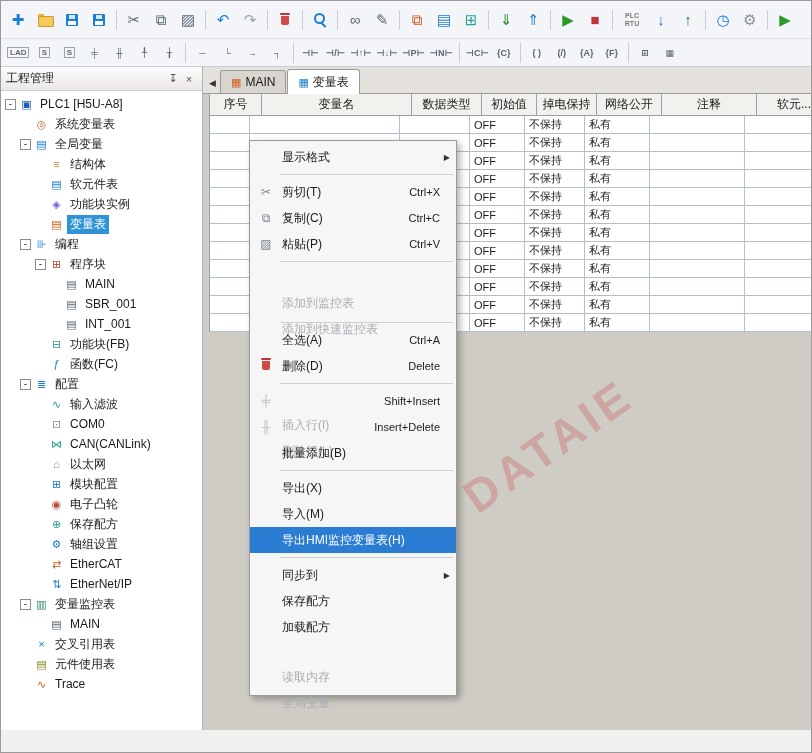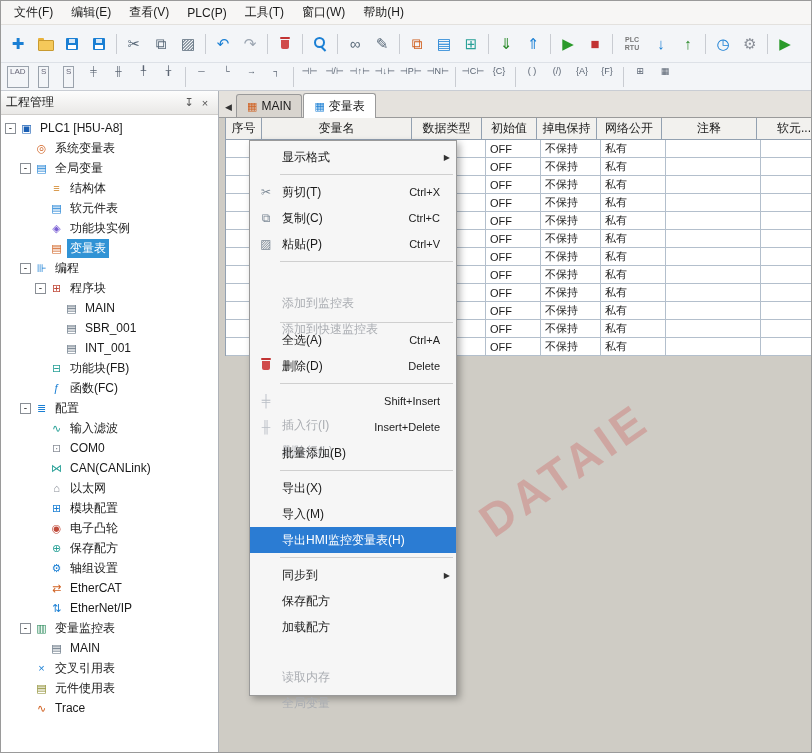--- a/index.html
+++ b/index.html
@@ -15,22 +15,22 @@
     display:flex; align-items:center; padding-left:4px; }
   .menu-item { padding:3px 9px; cursor:default; }
   
   .toolbar { display:flex; align-items:center; padding:0 4px; background:#f3f5f8; }
   .tb1 { height:38px; border-bottom:1px solid #dde1e7; gap:1px; }
   .tb2 { height:28px; border-bottom:1px solid #c9cdd4; gap:1px; }
   .tb-btn { width:26px; height:26px; display:flex; align-items:center; justify-content:center;
     border-radius:3px; font-size:15px; flex:none; }
   .tb-btn.text { width:30px; font-size:7px; line-height:8px; white-space:normal;
     text-align:center; color:#777; font-weight:bold; }
-  .tb2-btn { min-width:24px; height:22px; padding:0 2px; display:flex; 
-    justify-content:center; font-size:9px; color:#5a6472; flex:none; border-radius:2px; }
+  .tb2-btn { min-width:24px; height:22px; padding:0 2px; display:flex; align-items:center;
+    justify-content:center; font-size:9px; color:#5a6472; flex:none; border-radius:2px;font-weight:bold; }
   .tb2-btn.boxed .glyph { border:1px solid #9aa2ac; padding:0 2px; font-size:8px; color:#667; }
   .tb-sep { width:1px; height:20px; background:#c9ccd2; margin:0 3px; flex:none; }
   
   .shape { display:inline-block; position:relative; }
   .shape-folder { width:14px; height:11px; }
   .shape-folder::before { content:""; position:absolute; left:0; top:0; width:6px; height:3px;
     background:#e8b23d; border-radius:1px 1px 0 0; }
   .shape-folder::after { content:""; position:absolute; left:0; top:2px; width:14px; height:9px;
     background:#f5c95a; border:1px solid #c89a30; border-radius:1px; }
   .shape-floppy { width:12px; height:12px; background:#1a7fd4; border-radius:1px; }
@@ -41,21 +41,21 @@
     background:#c23333; border-radius:1px; }
   .shape-trash::after { content:""; position:absolute; left:1px; top:3px; width:8px; height:9px;
     background:#d04a4a; border-radius:0 0 2px 2px; }
   .shape-magnifier { width:13px; height:13px; }
   .shape-magnifier::before { content:""; position:absolute; left:0; top:0; width:7px; height:7px;
     border:2px solid #1a7fd4; border-radius:50%; }
   .shape-magnifier::after { content:""; position:absolute; left:8px; top:9px; width:6px; height:2px;
     background:#1a7fd4; transform:rotate(45deg); transform-origin:0 0; }
   
   .bodyrow { display:flex; height:663px; }
-  .left-panel { width:218px; background:#fff; border-right:1px solid #aeb2b8;
+  .left-panel { width:202px; background:#fff; border-right:1px solid #aeb2b8;
     display:flex; flex-direction:column; flex:none; }
   .panel-header { height:24px; background:linear-gradient(#fdfdfd,#e9e8e6);
     border-bottom:1px solid #d0cecb; display:flex; align-items:center; padding:0 5px; }
   .panel-title { flex:1; }
   .panel-btn { width:16px; text-align:center; color:#555; font-size:11px; cursor:default; }
   .tree { flex:1; overflow:hidden; padding-top:3px; }
   .tree-row { height:20px; display:flex; align-items:center; white-space:nowrap; }
   .expander { width:11px; height:11px; flex:none; border:1px solid #8a8f96; background:#fff;
     font-size:10px; line-height:8px; text-align:center; color:#333; margin-right:3px; }
   .exp-spacer { width:14px; flex:none; }
@@ -96,29 +96,20 @@
   .menu-row.disabled .menu-icon { color:#b9bec5; }
   .menu-row.highlight { background:#2b7cd3; }
   .menu-row.highlight .menu-label { color:#fff; }
   .menu-arrow { position:absolute; right:6px; font-size:8px; color:#333; }
   .menu-sep { height:1px; background:#cfcfcf; margin:4px 3px 4px 30px; }
 </style>
 </head>
 <body>
 
 <div class="window">
-  <div class="menubar">
-      <div class="menu-item">文件(F)</div>
-      <div class="menu-item">编辑(E)</div>
-      <div class="menu-item">查看(V)</div>
-      <div class="menu-item">PLC(P)</div>
-      <div class="menu-item">工具(T)</div>
-      <div class="menu-item">窗口(W)</div>
-      <div class="menu-item">帮助(H)</div>
-    </div>
   <div class="toolbar tb1">
       <div class="tb-btn">
         <span class="glyph" style="color: rgb(26, 127, 212);">✚</span>
       </div>
       <div class="tb-btn">
         <span class="shape shape-folder"></span>
       </div>
       <div class="tb-btn">
         <span class="shape shape-floppy"></span>
       </div>
@@ -455,21 +446,21 @@
             </div>
             <div class="tab active">
               <span class="tab-icon" style="color: rgb(26, 127, 212);">▦</span>
               <span class="tab-label">变量表</span>
             </div>
           </span>
       </div>
       <div class="table-area">
         <div class="grid">
           <div class="thead">
-              <div class="th" style="width: 36px;">序号</div>
+              <div class="th" style="width: 52px;">序号</div>
               <div class="th" style="width: 150px;">变量名</div>
               <div class="th" style="width: 70px;">数据类型</div>
               <div class="th" style="width: 55px;">初始值</div>
               <div class="th" style="width: 60px;">掉电保持</div>
               <div class="th" style="width: 65px;">网络公开</div>
               <div class="th" style="width: 95px;">注释</div>
               <div class="th" style="width: 75px;">软元...</div>
             </div>
           <div class="tbody">
               <div class="trow">

